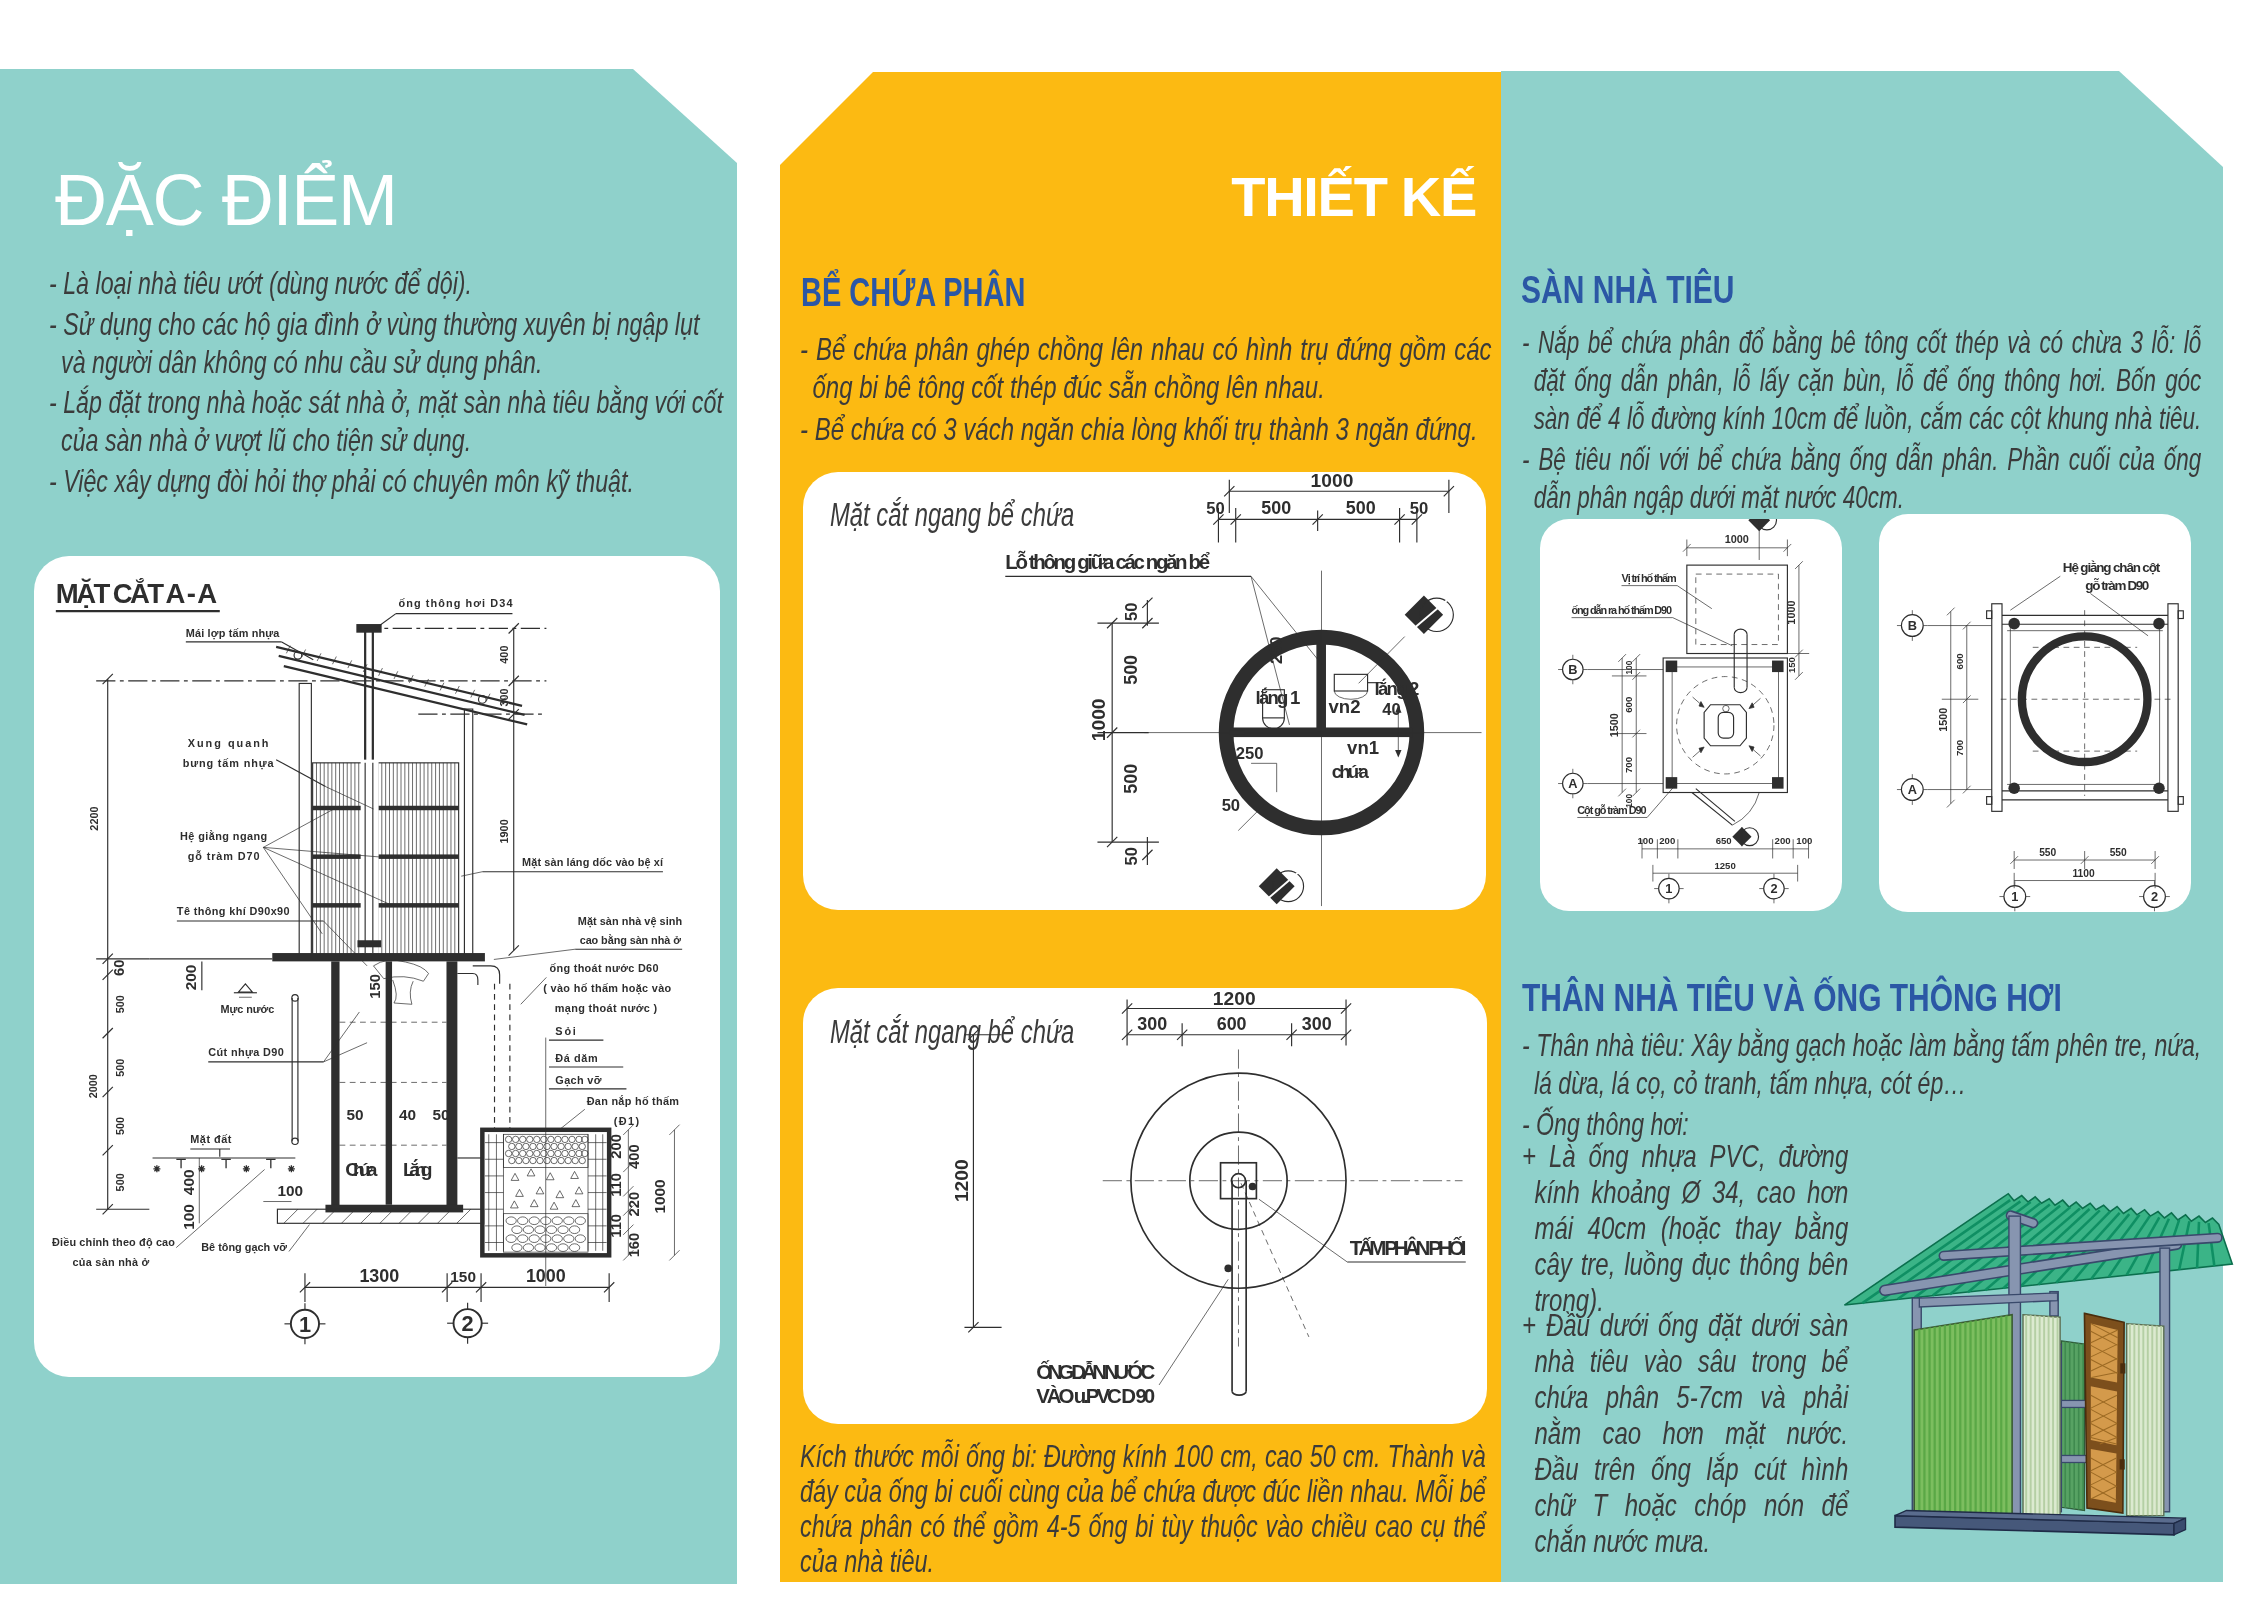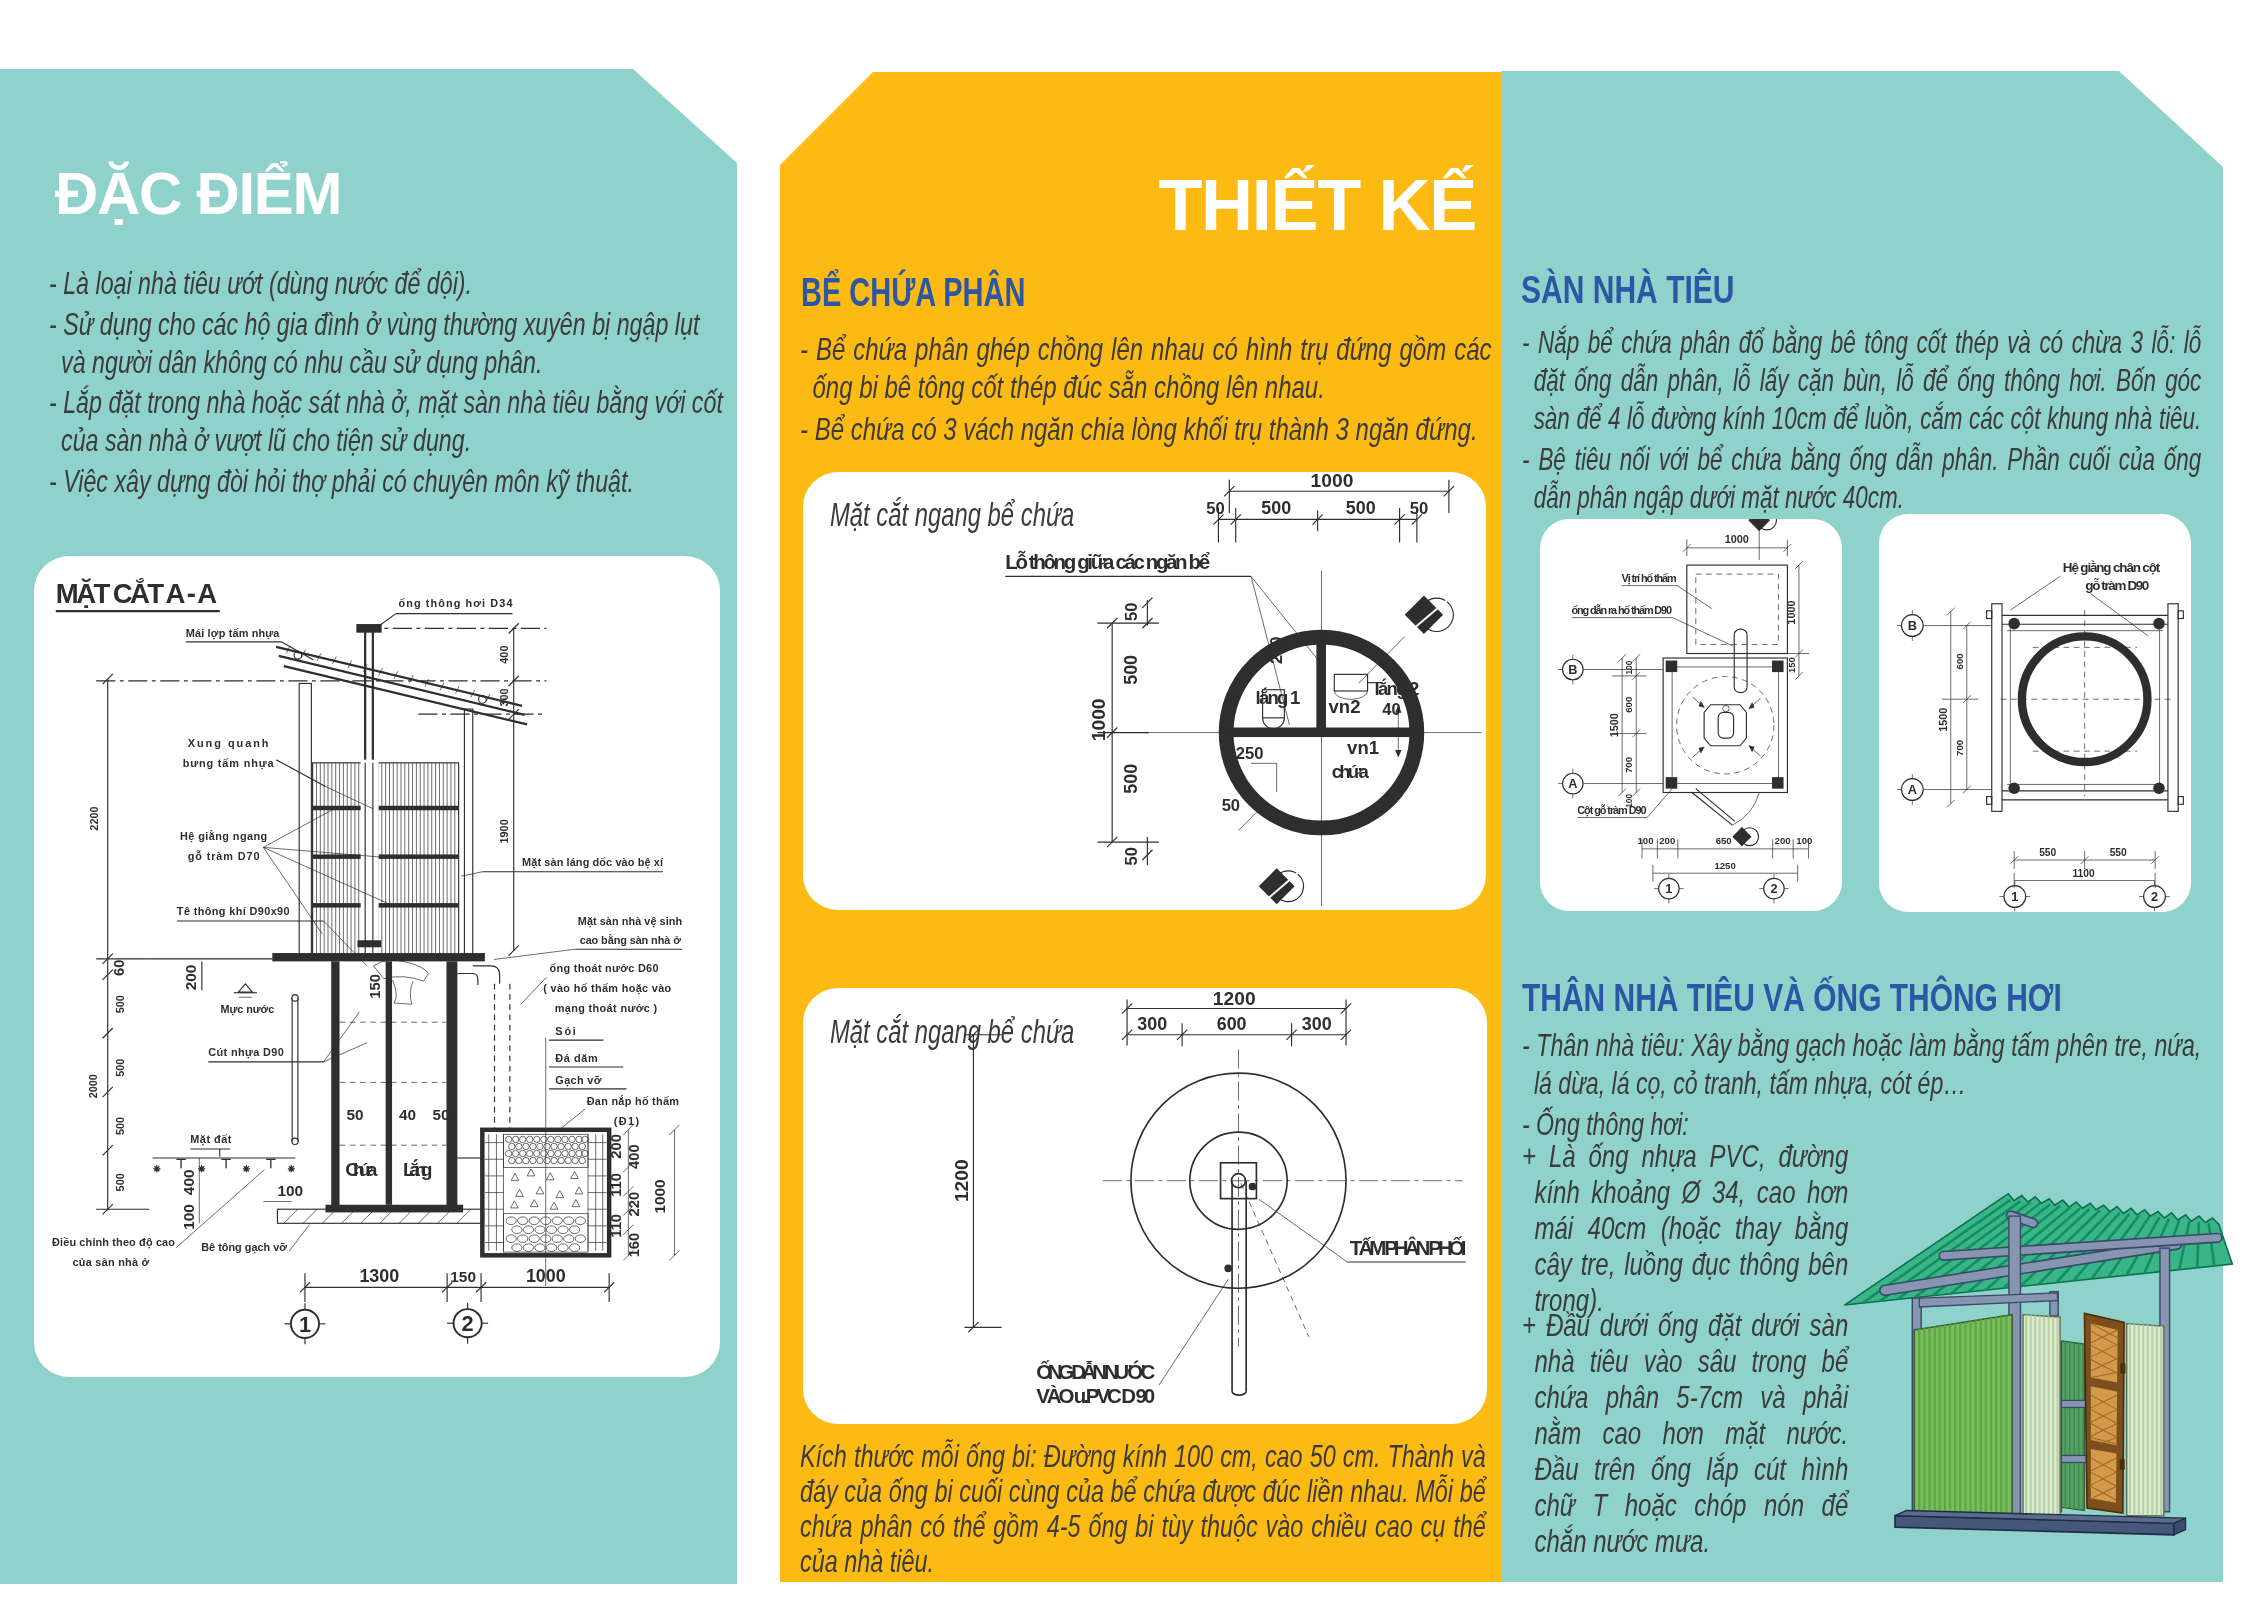--- a/index.html
+++ b/index.html
@@ -18,34 +18,34 @@
 
 <div class="abs" style="left:0;top:69px;width:737px;height:1515px;background:#8fd1cb;
      clip-path:polygon(0 0,633px 0,737px 94px,737px 1515px,0 1515px);"></div>
 
 <div class="abs" style="left:780px;top:72px;width:721px;height:1510px;background:#fcba12;
      clip-path:polygon(93px 0,721px 0,721px 1510px,0 1510px,0 93px);"></div>
 
 <div class="abs" style="left:1501px;top:71px;width:722px;height:1511px;background:#8fd1cb;
      clip-path:polygon(0 0,618px 0,722px 96px,722px 1511px,0 1511px);"></div>
 
-<div class="abs" style="left:55px;top:159px;font-size:60px;letter-spacing:-1.3px;font-weight:bold;color:#fff;white-space:nowrap;">ĐẶC ĐIỂM</div>
+<div class="abs" style="left:55px;top:159px;font-size:72px;letter-spacing:-1.3px;font-weight:normal;color:#fff;white-space:nowrap;">ĐẶC ĐIỂM</div>
 
 <div class="tb" style="left:49px;top:264px;width:960px;transform:scaleX(0.726);">
 <div>- Là loại nhà tiêu ướt (dùng nước để dội).</div>
 <div style="margin-top:2.6px;">- Sử dụng cho các hộ gia đình ở vùng thường xuyên bị ngập lụt</div>
 <div class="ind">và người dân không có nhu cầu sử dụng phân.</div>
 <div style="margin-top:2.6px;">- Lắp đặt trong nhà hoặc sát nhà ở, mặt sàn nhà tiêu bằng với cốt</div>
 <div class="ind">của sàn nhà ở vượt lũ cho tiện sử dụng.</div>
 <div style="margin-top:2.6px;">- Việc xây dựng đòi hỏi thợ phải có chuyên môn kỹ thuật.</div>
 </div>
 
 <div class="wbox" style="left:34px;top:556px;width:686px;height:821px;"></div>
 
-<div class="abs" style="left:1476px;top:164px;font-size:72px;letter-spacing:-1.3px;font-weight:bold;color:#fff;white-space:nowrap;transform:translateX(-100%);">THIẾT KẾ</div>
+<div class="abs" style="left:1476px;top:164px;font-size:56px;letter-spacing:-1.3px;font-weight:bold;color:#fff;white-space:nowrap;transform:translateX(-100%);">THIẾT KẾ</div>
 
 <div class="blueh" style="left:801px;top:270px;font-size:40px;transform:scaleX(0.725);">BỂ CHỨA PHÂN</div>
 
 <div class="tb" style="left:800px;top:330px;width:922px;transform:scaleX(0.75);">
 <div class="jl">- Bể chứa phân ghép chồng lên nhau có hình trụ đứng gồm các</div>
 <div class="ind">ống bi bê tông cốt thép đúc sẵn chồng lên nhau.</div>
 <div style="margin-top:3.8px;">- Bể chứa có 3 vách ngăn chia lòng khối trụ thành 3 ngăn đứng.</div>
 </div>
 
 <div class="wbox" style="left:803px;top:472px;width:683px;height:438px;"></div>

